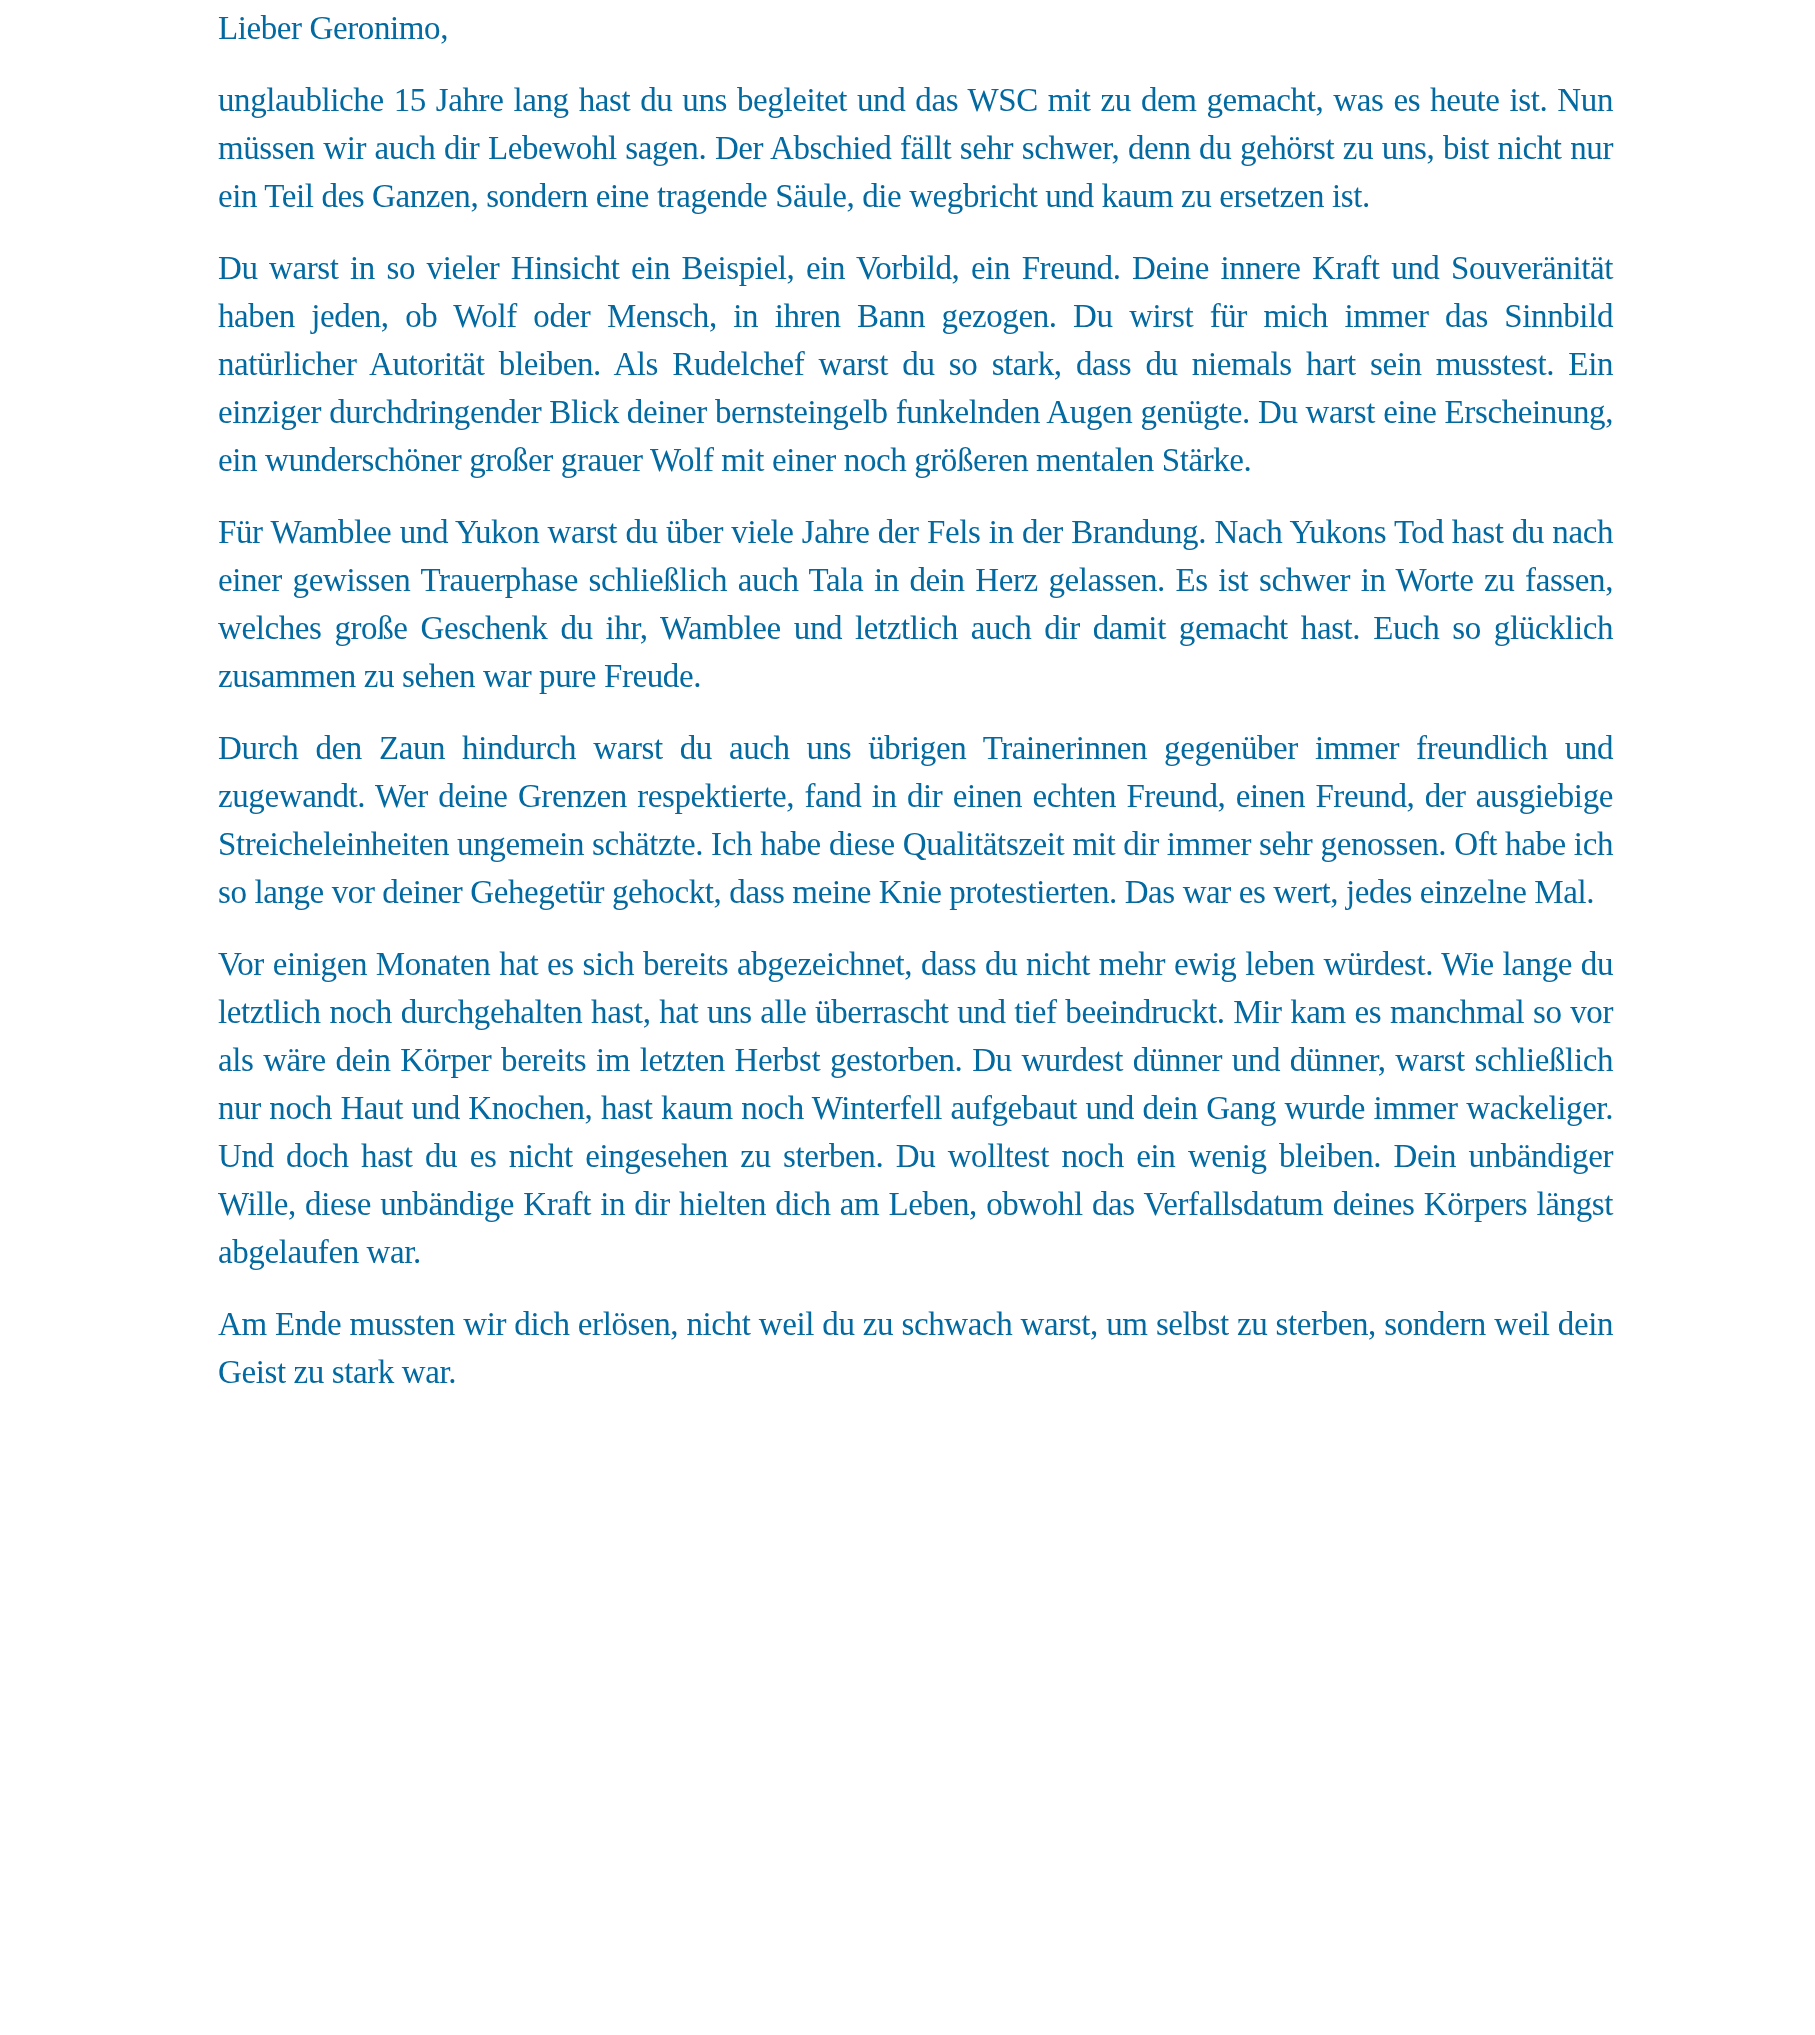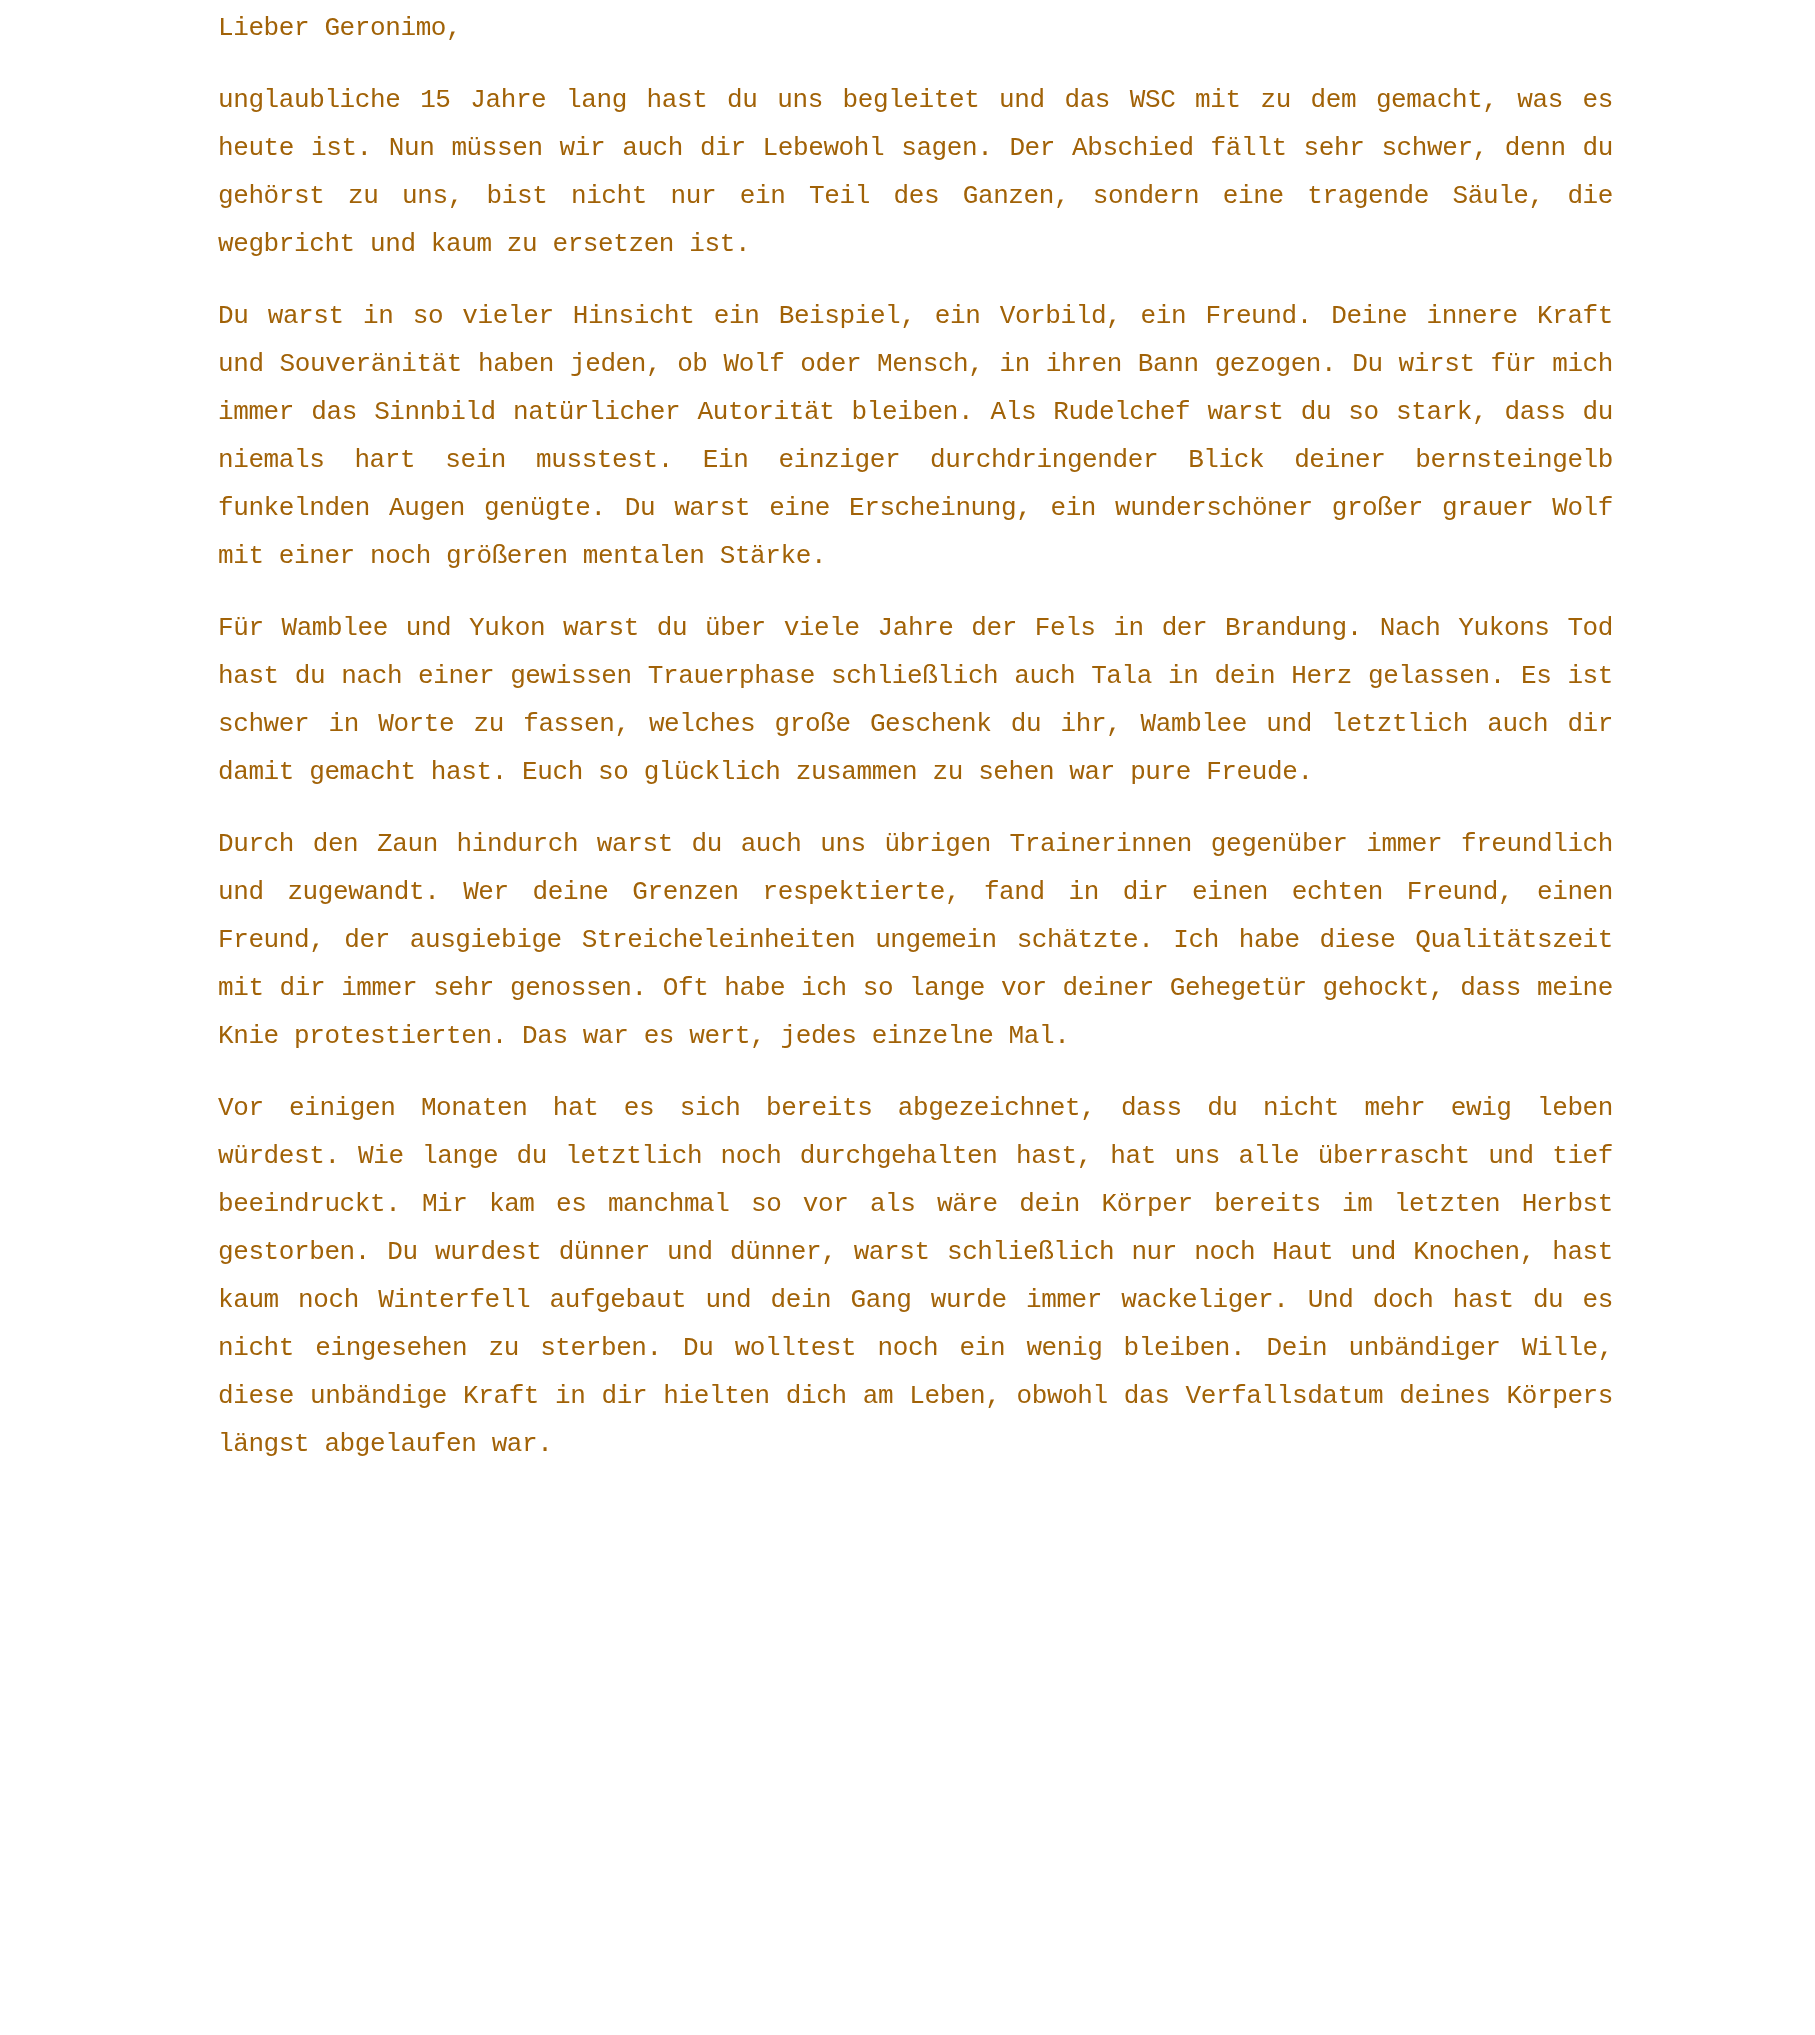--- a/index.html
+++ b/index.html
@@ -11,23 +11,23 @@
       width: 1815px;
       height: 2035px;
       overflow: hidden;
       position: relative;
     }
     .page {
       position: absolute;
       left: 218px;
       top: 0;
       width: 1402px;
-      color: #a16207;
-      font-family: Liberation Mono, monospace;
-      font-size: 26px;
+      color: #0369a1;
+      font-family: Liberation Serif, serif;
+      font-size: 33px;
       line-height: 48px;
       letter-spacing: -0.4px;
     }
     .salutation {
       margin: 4.4px 0 24px 0;
       text-align: left;
     }
     .para {
       margin: 0 7px 24px 0;
       text-align: justify;
@@ -38,14 +38,15 @@
 </head>
 <body>
 
 <div class="page">
   <p class="salutation">Lieber Geronimo,</p>
   <p class="para">unglaubliche 15 Jahre lang hast du uns begleitet und das WSC mit zu dem gemacht, was es heute ist. Nun müssen wir auch dir Lebewohl sagen. Der Abschied fällt sehr schwer, denn du gehörst zu uns, bist nicht nur ein Teil des Ganzen, sondern eine tragende Säule, die wegbricht und kaum zu ersetzen ist.</p>
   <p class="para">Du warst in so vieler Hinsicht ein Beispiel, ein Vorbild, ein Freund. Deine innere Kraft und Souveränität haben jeden, ob Wolf oder Mensch, in ihren Bann gezogen. Du wirst für mich immer das Sinnbild natürlicher Autorität bleiben. Als Rudelchef warst du so stark, dass du niemals hart sein musstest. Ein einziger durchdringender Blick deiner bernsteingelb funkelnden Augen genügte. Du warst eine Erscheinung, ein wunderschöner großer grauer Wolf mit einer noch größeren mentalen Stärke.</p>
   <p class="para">Für Wamblee und Yukon warst du über viele Jahre der Fels in der Brandung. Nach Yukons Tod hast du nach einer gewissen Trauerphase schließlich auch Tala in dein Herz gelassen. Es ist schwer in Worte zu fassen, welches große Geschenk du ihr, Wamblee und letztlich auch dir damit gemacht hast. Euch so glücklich zusammen zu sehen war pure Freude.</p>
   <p class="para">Durch den Zaun hindurch warst du auch uns übrigen Trainerinnen gegenüber immer freundlich und zugewandt. Wer deine Grenzen respektierte, fand in dir einen echten Freund, einen Freund, der ausgiebige Streicheleinheiten ungemein schätzte. Ich habe diese Qualitätszeit mit dir immer sehr genossen. Oft habe ich so lange vor deiner Gehegetür gehockt, dass meine Knie protestierten. Das war es wert, jedes einzelne Mal.</p>
   <p class="para">Vor einigen Monaten hat es sich bereits abgezeichnet, dass du nicht mehr ewig leben würdest. Wie lange du letztlich noch durchgehalten hast, hat uns alle überrascht und tief beeindruckt. Mir kam es manchmal so vor als wäre dein Körper bereits im letzten Herbst gestorben. Du wurdest dünner und dünner, warst schließlich nur noch Haut und Knochen, hast kaum noch Winterfell aufgebaut und dein Gang wurde immer wackeliger. Und doch hast du es nicht eingesehen zu sterben. Du wolltest noch ein wenig bleiben. Dein unbändiger Wille, diese unbändige Kraft in dir hielten dich am Leben, obwohl das Verfallsdatum deines Körpers längst abgelaufen war.</p>
+  <p class="para">Am Ende mussten wir dich erlösen, nicht weil du zu schwach warst, um selbst zu sterben, sondern weil dein Geist zu stark war.</p>
 </div>
 
 
 </body></html>

